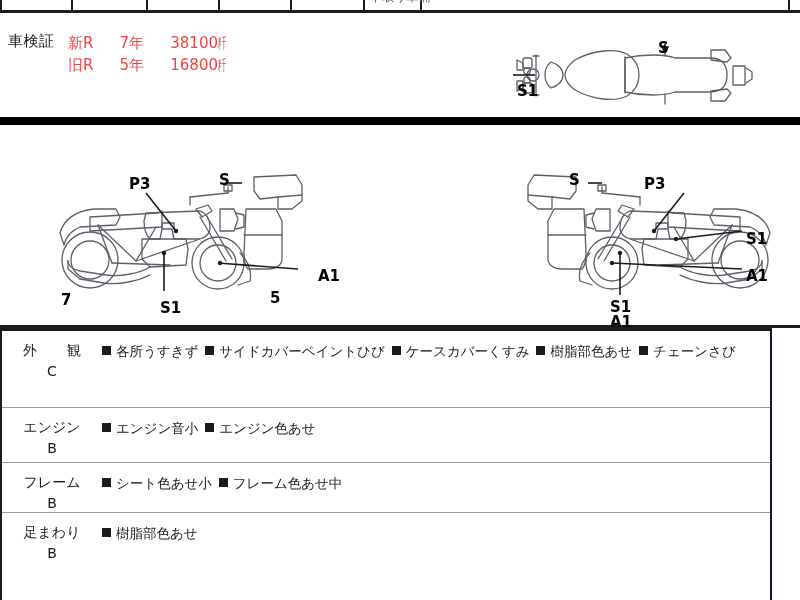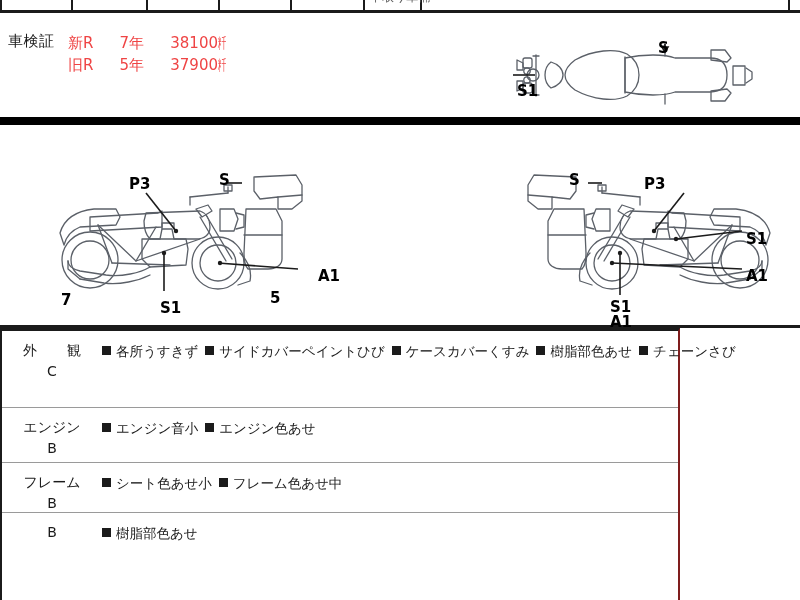--- a/index.html
+++ b/index.html
@@ -60,23 +60,23 @@
     position: absolute; left: 0; top: 125px;
     width: 800px; height: 203px;
     border-bottom: 3px solid #1b1b1b;
   }
   .diagrams svg { display: block; }
   .dg { position: absolute; }
 
   
   .cond-table {
     position: absolute; left: 0; top: 328px;
-    width: 680px; height: 272px;
+    width: 772px; height: 272px;
     border-left: 2px solid #1b1b1b;
-    border-right: 2px solid #7f1d1d;
+    border-right: 2px solid #0f172a;
     border-top: 3px solid #1b1b1b;
   }
   .cond-row {
     position: relative;
     border-bottom: 1px solid #9a9a9a;
     padding: 9px 0 0 0;
     display: flex;
     align-items: flex-start;
   }
   .cond-row.r0 { height: 77px; }
@@ -133,21 +133,21 @@
     <span class="ghost" style="left:370px">下取り車輛</span>
   </div>
 
   <div class="shaken-row">
     <div class="shaken-label">車検証</div>
     <div class="shaken-lines">
       <span class="ln">
         <span class="w-era">新R</span><span class="w-yr">7年</span><span class="w-km">38100</span><span class="km-unit">粁</span>
       </span>
       <span class="ln">
-        <span class="w-era">旧R</span><span class="w-yr">5年</span><span class="w-km">37900</span><span class="km-unit">粁</span>
+        <span class="w-era">旧R</span><span class="w-yr">5年</span><span class="w-km">16800</span><span class="km-unit">粁</span>
       </span>
     </div>
   </div>
 
   <div class="diagrams">
 
     <svg class="dg" style="left:505px; top:-95px;" width="260" height="110" viewBox="0 0 260 110">
       <g class="bike-stroke">
 
         <path d="M120 28 C138 24 160 24 170 28 L205 28 C216 28 222 34 222 45 C222 56 216 62 205 62 L170 62 C160 66 138 66 120 62 Z"></path>
@@ -354,20 +354,21 @@
         <span class="cat-name">フレーム</span>
         <span class="cat-grade">B</span>
       </div>
       <div class="items">
         <span class="item"><span class="bullet"></span><span>シート色あせ小</span></span><span class="item"><span class="bullet"></span><span>フレーム色あせ中</span></span>
       </div>
     </div>
 
     <div class="cond-row r3">
       <div class="cat">
+        <span class="cat-name">足まわり</span>
         <span class="cat-grade">B</span>
       </div>
       <div class="items">
         <span class="item"><span class="bullet"></span><span>樹脂部色あせ</span></span>
       </div>
     </div>
 
   </div>
 </div>
 

